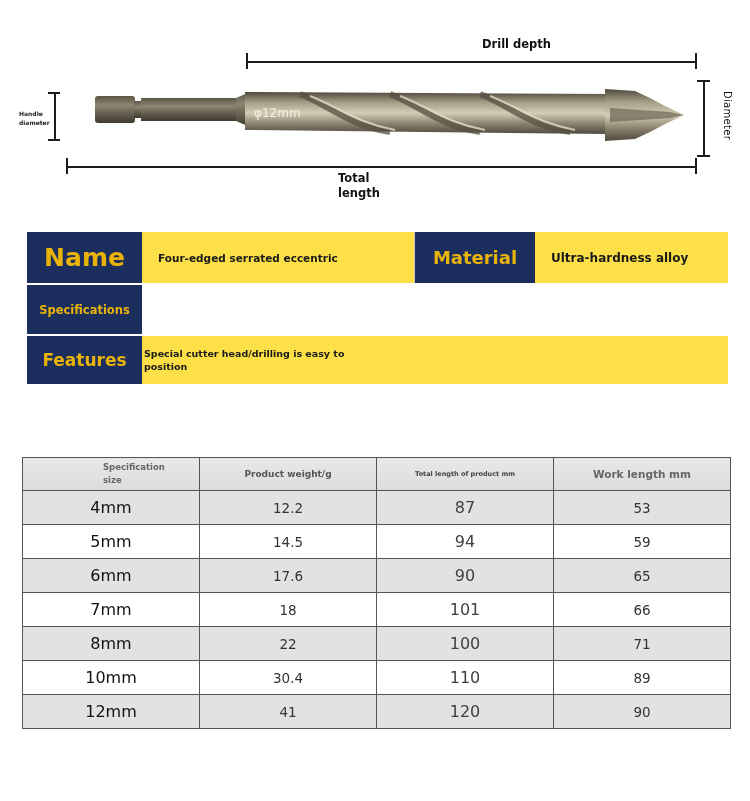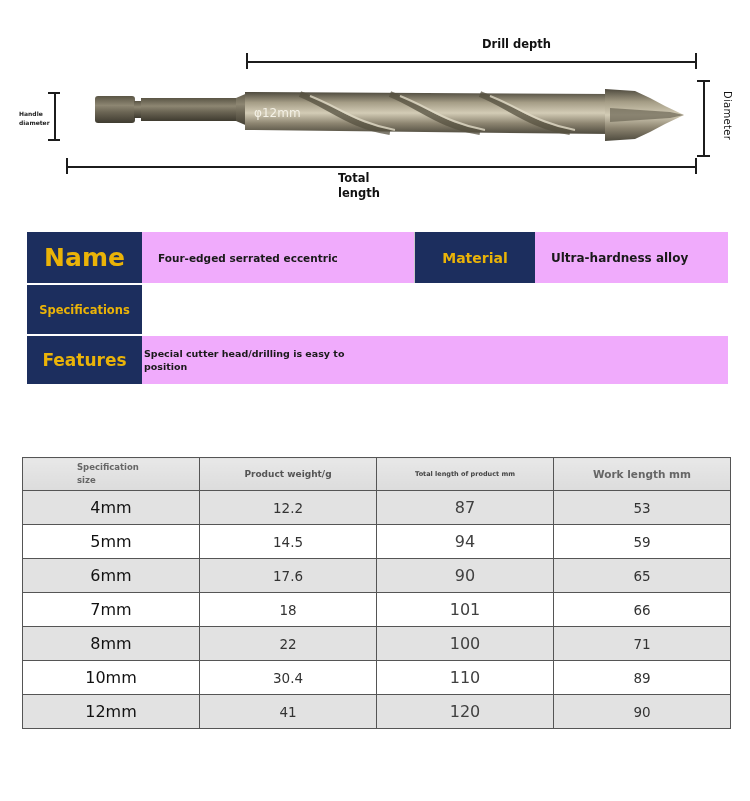--- a/index.html
+++ b/index.html
@@ -10,21 +10,21 @@
   
   .hline { position:absolute; height:1.5px; background:#1c1c1c; }
   .vline { position:absolute; width:1.5px; background:#1c1c1c; }
   .dim-label { position:absolute; font-weight:bold; font-size:11.5px; color:#111; line-height:15px; }
   .small-label { position:absolute; font-size:6px; font-weight:bold; color:#222; line-height:9px; }
   .vert-label { position:absolute; font-size:10px; color:#111; transform:rotate(90deg); transform-origin:left top; white-space:nowrap; letter-spacing:0.3px; }
 
   
   .info { position:absolute; left:27px; top:232px; width:701px; height:152px; }
   .navy { background:#1c2e5e; color:#eab308; font-weight:bold; display:flex; align-items:center; justify-content:center; position:absolute; }
-  .grey { background:#f0abfc; position:absolute; display:flex; align-items:center; }
+  .grey { background:#fde047; position:absolute; display:flex; align-items:center; }
   .sep { position:absolute; background:#ffffff; }
 
   
   table.spec { position:absolute; left:22px; top:457px; width:708px; border-collapse:collapse; table-layout:fixed; }
   table.spec td, table.spec th { border:1px solid #555; text-align:center; padding:0; }
   table.spec th { height:32px; background:linear-gradient(#e8e8e8,#dcdcdc); font-weight:normal; color:#555; }
   table.spec td { height:33px; }
   table.spec tr.shade td { background:#e2e2e2; }
   table.spec tr.plain td { background:#ffffff; }
   .c-size { font-size:16px; color:#111; }
@@ -106,21 +106,21 @@
 
 <div class="info">
 
   <div class="navy" style="left:0; top:0; width:115px; height:51px; font-size:25px;">Name</div>
   <div class="grey" style="left:115px; top:0; width:272px; height:51px; padding-left:16px; box-sizing:border-box; font-size:10.5px; font-weight:bold; line-height:14px;">
     <div>
       <div>Four-edged serrated eccentric</div>
     </div>
   </div>
   <div class="grey" style="left:387px; top:0; width:1px; height:51px; background:#c8c8c8;"></div>
-  <div class="navy" style="left:388px; top:0; width:120px; height:51px; font-size:14px;">Material</div>
+  <div class="navy" style="left:388px; top:0; width:120px; height:51px; font-size:18px;">Material</div>
   <div class="grey" style="left:508px; top:0; width:193px; height:51px; padding-left:16px; box-sizing:border-box; font-size:12px; font-weight:bold;">Ultra-hardness alloy</div>
 
   <div class="sep" style="left:0; top:51px; width:701px; height:2px;"></div>
 
   <div class="navy" style="left:0; top:53px; width:115px; height:49px; font-size:11.5px;">Specifications</div>
 
   <div class="sep" style="left:0; top:102px; width:701px; height:2px;"></div>
 
   <div class="navy" style="left:0; top:104px; width:115px; height:48px; font-size:17px;">Features</div>
   <div class="grey" style="left:115px; top:104px; width:586px; height:48px; padding-left:2px; box-sizing:border-box; font-size:9.5px; font-weight:bold; line-height:13px;">
@@ -133,21 +133,21 @@
 
 <table class="spec">
   <colgroup>
     <col style="width:177px">
       <col style="width:177px">
       <col style="width:177px">
       <col style="width:177px">
   </colgroup>
   <thead>
     <tr>
-      <th style="text-align:left; padding-left:54px; font-size:8.5px; line-height:13px; font-weight:bold; color:#666;">
+      <th style="text-align:left; padding-left:80px; font-size:8.5px; line-height:13px; font-weight:bold; color:#666;">
         <div>Specification</div>
         <div>size</div>
       </th>
       <th style="font-size:9px; font-weight:bold; color:#555;">Product weight/g</th>
       <th style="font-size:6.5px; font-weight:bold; color:#444;">Total length of product mm</th>
       <th style="font-size:10.5px; font-weight:bold; color:#666;">Work length mm</th>
     </tr>
   </thead>
   <tbody>
     <tr class="shade">

